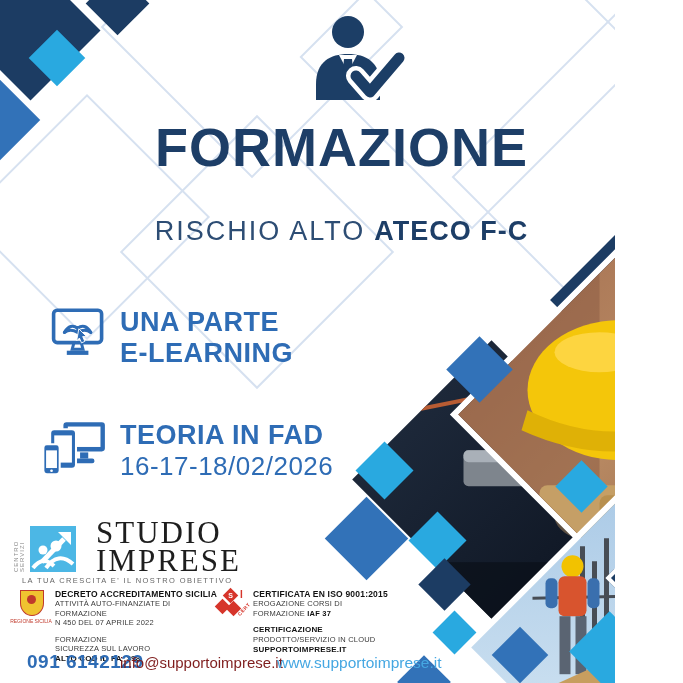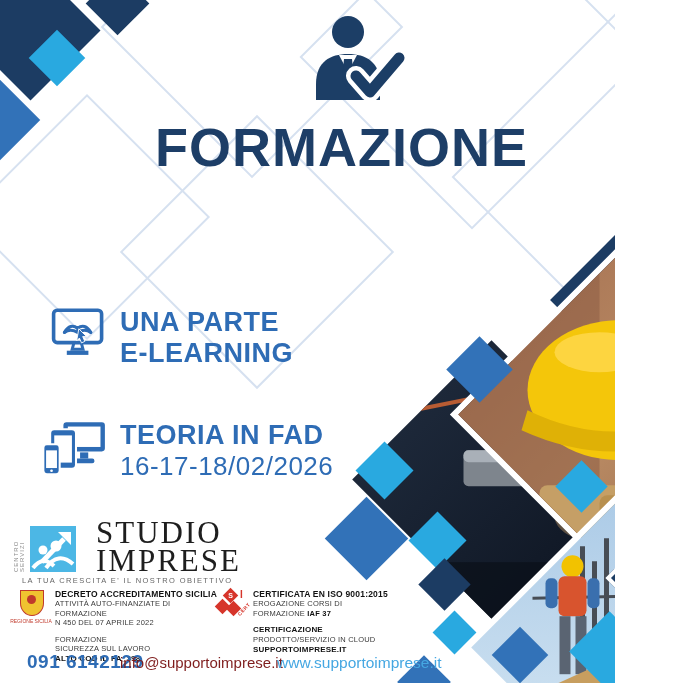--- a/index.html
+++ b/index.html
@@ -169,20 +169,23 @@
   <svg class="abs" style="left:296px;top:10px;z-index:5;" width="110" height="100" viewBox="0 0 110 100">
     <circle cx="52" cy="22" r="16" fill="#1c3e66"></circle>
     <path d="M20 90 L20 74 C20 52 34 44 52 44 C70 44 84 52 84 74 L84 90 Z" fill="#1c3e66"></path>
     <path d="M43 45 L52 62 L61 45 Z" fill="#ffffff"></path>
     <path d="M48 49 L56 49 L58 70 L52 80 L46 70 Z" fill="#1c3e66"></path>
     <path d="M60 66 L74 82 L103 48" stroke="#ffffff" stroke-width="20" fill="none" stroke-linecap="round" stroke-linejoin="round"></path>
     <path d="M60 66 L74 82 L103 48" stroke="#1c3e66" stroke-width="11" fill="none" stroke-linecap="round" stroke-linejoin="round"></path>
   </svg>
 
   <div class="abs title" style="top:116px;font-size:54px;letter-spacing:1px;z-index:5;">FORMAZIONE</div>
+  <div class="abs title" style="top:216px;font-size:27px;z-index:5;">
+    <span style="font-weight:400;color:#2d4d74;letter-spacing:2px;margin-right:9px;">RISCHIO ALTO</span><span style="font-weight:800;color:#1d3e67;letter-spacing:1px;">ATECO F-C</span>
+  </div>
 
   <svg class="abs" style="left:50px;top:306px;z-index:5;" width="60" height="54" viewBox="0 0 100 86">
     <rect x="6" y="5" width="80" height="54" rx="6" fill="none" stroke="#2e6cb5" stroke-width="6"></rect>
     <path d="M40 59 L37 70 L55 70 L52 59" fill="none" stroke="#2e6cb5" stroke-width="5"></path>
     <line x1="28" y1="76" x2="64" y2="76" stroke="#2e6cb5" stroke-width="7"></line>
     <path d="M24 42 Q34 26 46 35 Q58 26 68 42" fill="none" stroke="#2e6cb5" stroke-width="5" stroke-linecap="round"></path>
     <path d="M24 42 Q34 35 46 42 Q58 35 68 42" fill="none" stroke="#2e6cb5" stroke-width="5" stroke-linecap="round"></path>
     <line x1="46" y1="35" x2="46" y2="42" stroke="#2e6cb5" stroke-width="4"></line>
     <path d="M48 36 l13 13 -6.5 0 3.5 8 -5.5 2.5 -3.5 -8 -4.5 4.5 z" fill="#2e6cb5" stroke="#ffffff" stroke-width="1.5"></path>
   </svg>

